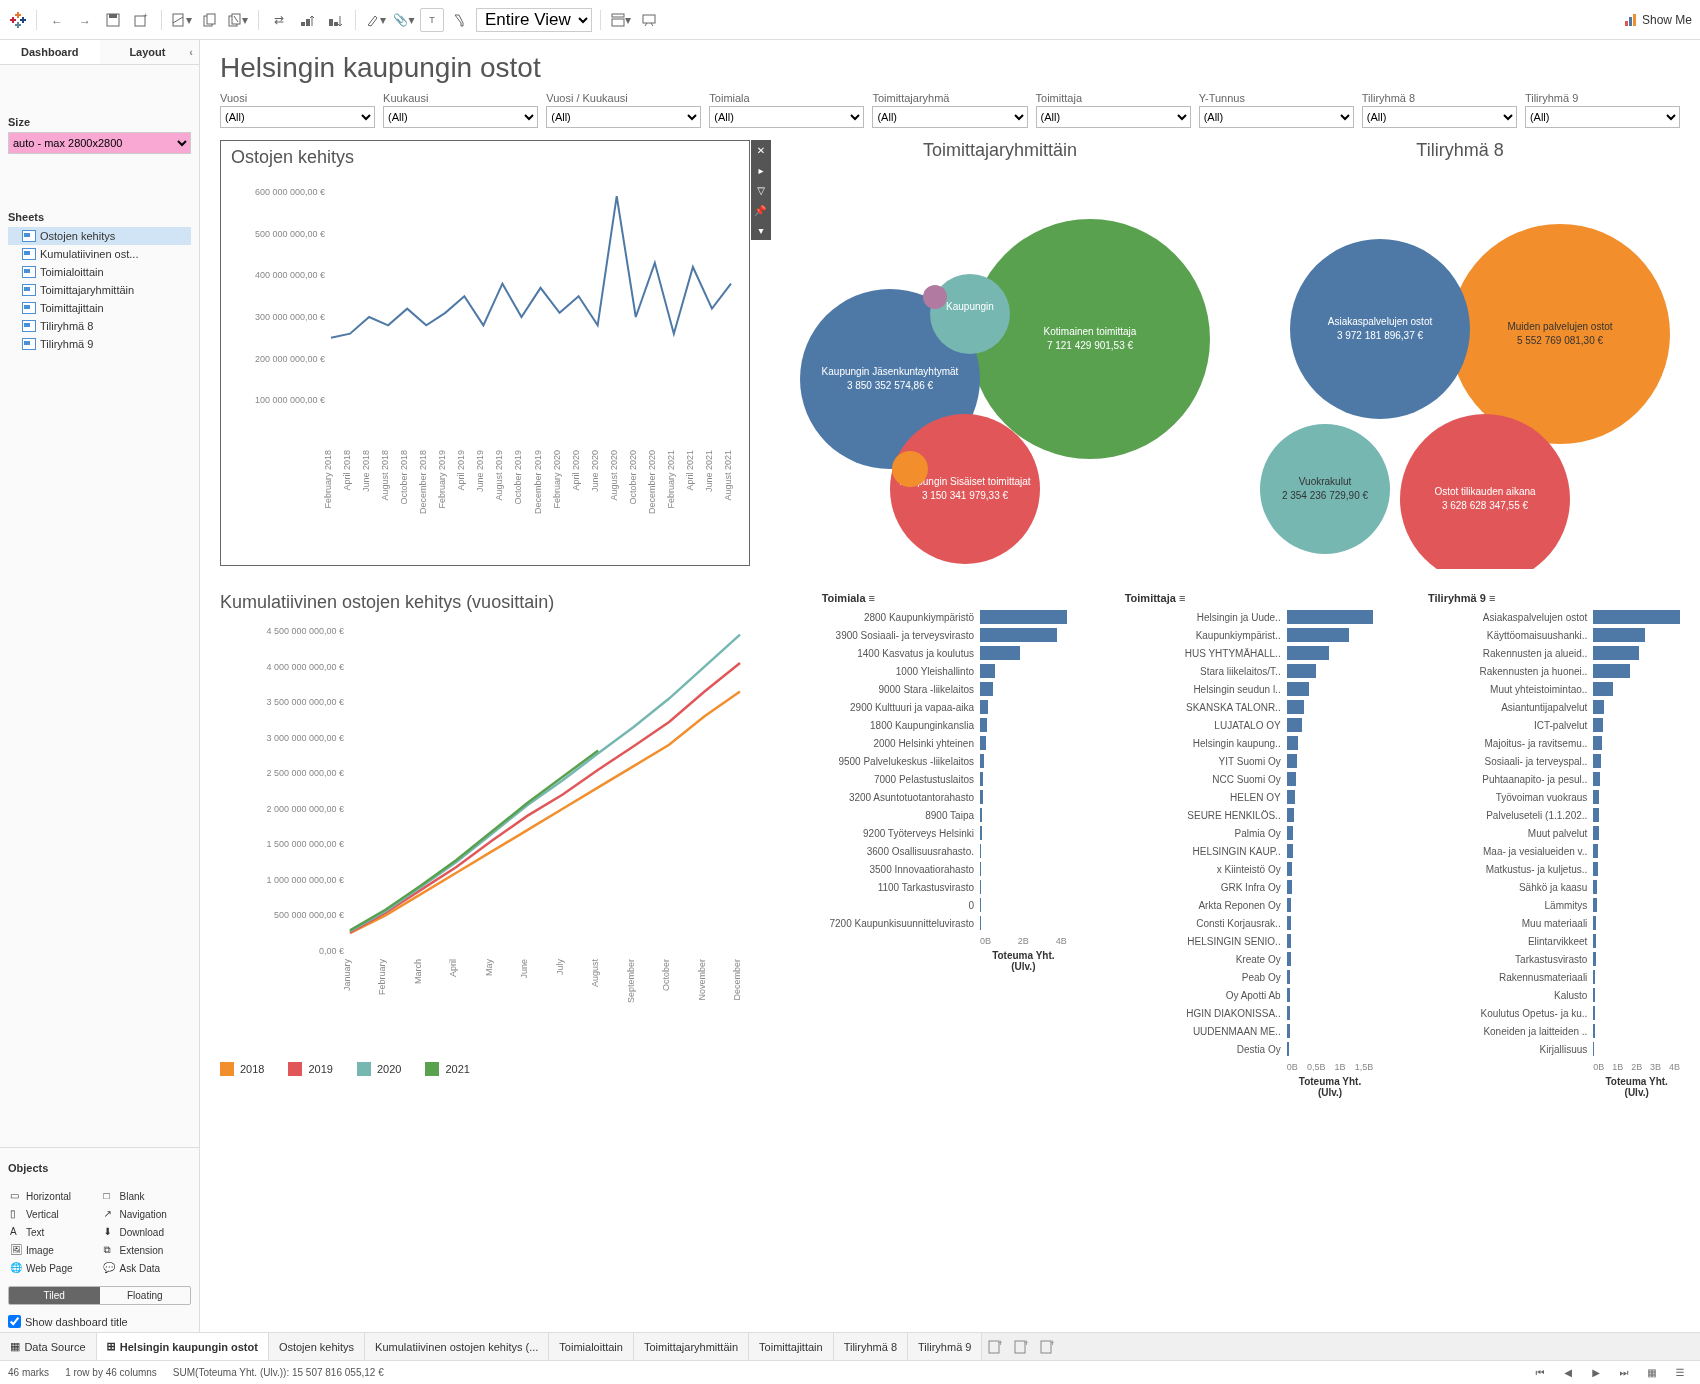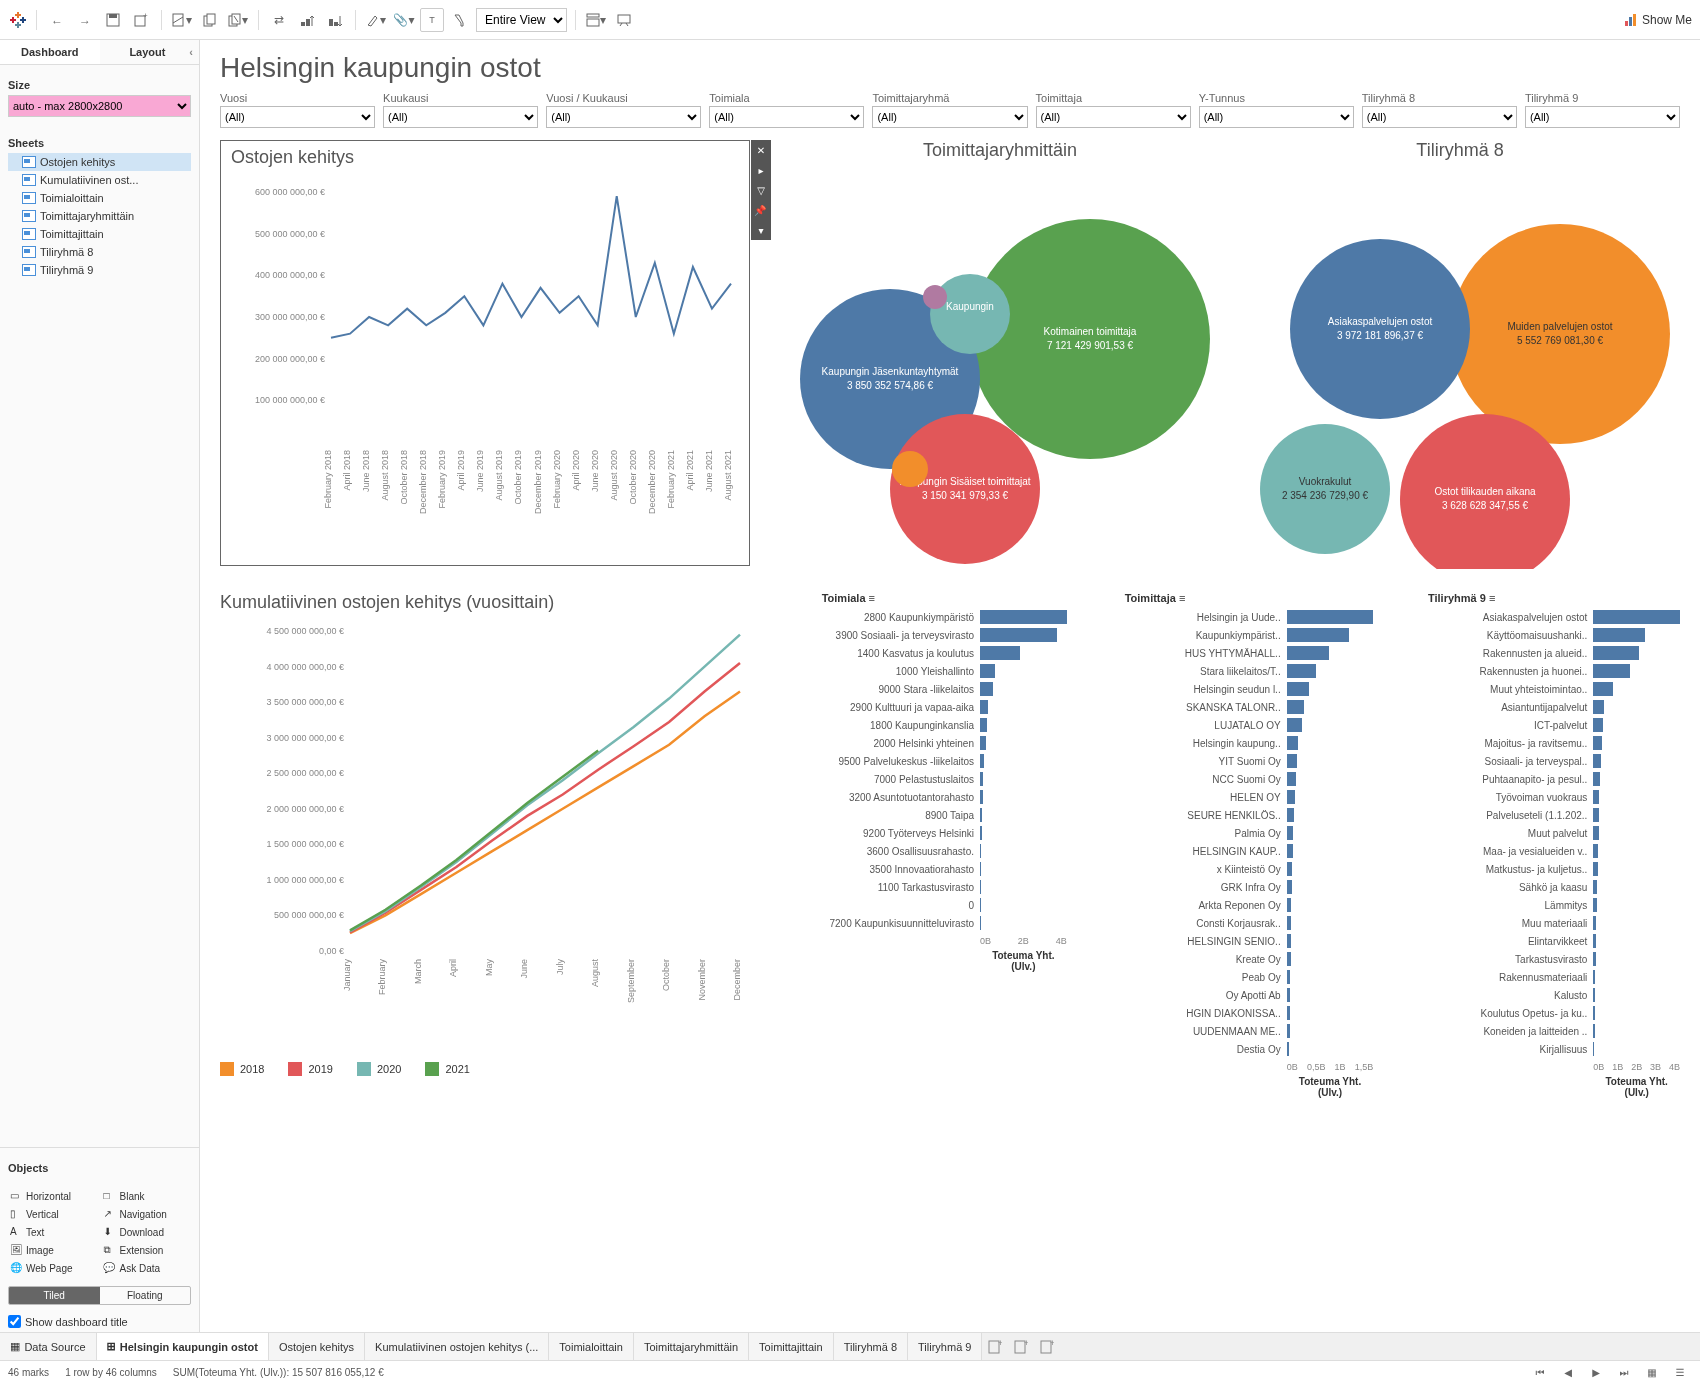--- a/index.html
+++ b/index.html
@@ -1,25 +1,25 @@
 <!DOCTYPE html>
 <html><head>
 <meta charset="utf-8">
 <style>
 * { box-sizing: border-box; margin: 0; padding: 0; font-family: Arial, sans-serif; }
 body { background: #fff; color: #333; font-size: 12px; overflow: hidden; }
 .app { display: flex; flex-direction: column; height: 1384px; width: 1700px; }
 .toolbar { height: 40px; border-bottom: 1px solid #ddd; display: flex; align-items: center; padding: 0 8px; gap: 4px; }
 .tb-btn { width: 24px; height: 24px; display: flex; align-items: center; justify-content: center; cursor: pointer; color: #666; border-radius: 2px; }
 .tb-sep { width: 1px; height: 20px; background: #ddd; margin: 0 4px; }
-.tb-select { height: 24px; border: 1px solid #ccc; font-size: 12px; padding: 0 4px; background: #fff; }
+.tb-select { height: 24px; border: 1px solid #ccc; font-size: 17px; padding: 0 4px; background: #fff; }
 .tb-right { margin-left: auto; display: flex; align-items: center; gap: 4px; }
 .logo { width: 20px; height: 20px; }
 .main { flex: 1; display: flex; overflow: hidden; }
-.left-panel { width: 200px; border-right: 1px solid #ddd; display: flex; flex-direction: column; background: #fafafa; font-size: 11px; }
+.left-panel { width: 200px; border-right: 1px solid #ddd; display: flex; flex-direction: column; background: #fafafa; font-size: 11px; gap: 37px; }
 .panel-tabs { display: flex; border-bottom: 1px solid #ddd; }
 .panel-tab { flex: 1; padding: 6px; text-align: center; cursor: pointer; font-weight: bold; }
 .panel-tab.active { background: #fff; }
 .panel-tab .collapse { float: right; color: #888; }
 .panel-section { padding: 6px 8px; }
 .panel-hdr { font-weight: bold; margin: 8px 0 4px; }
 .panel-row { padding: 3px 0 3px 14px; cursor: pointer; display: flex; align-items: center; gap: 4px; }
 .panel-row.sel { background: #d0e4f5; }
 .panel-btn { display: block; margin: 4px auto; padding: 4px 12px; border: 1px solid #bbb; background: #f0f0f0; cursor: pointer; font-size: 11px; }
 .size-sel { width: 100%; height: 22px; border: 1px solid #ccc; font-size: 11px; background: #f9a8d4; }

